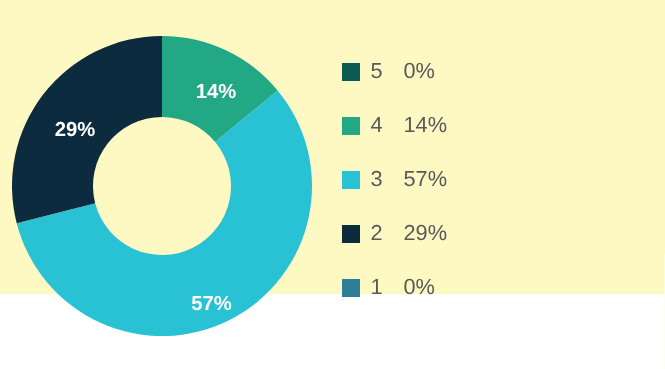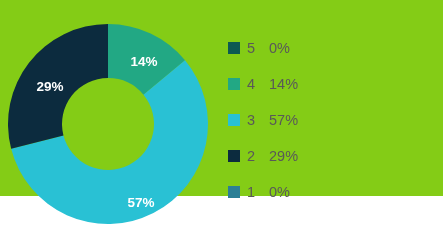--- a/index.html
+++ b/index.html
@@ -10,21 +10,21 @@
   body {
     width: 443px;
     height: 246px;
     font-family: "Liberation Sans", sans-serif;
     overflow: hidden;
   }
   #chart-root {
     position: relative;
     width: 443px;
     height: 196px;
-    background: #84cc16;
+    background: #fef9c3;
   }
   
   #donut-wrap {
     position: absolute;
     left: 6px;
     top: 14px;
     width: 204px;
     height: 220px;
   }
   #donut-svg {

